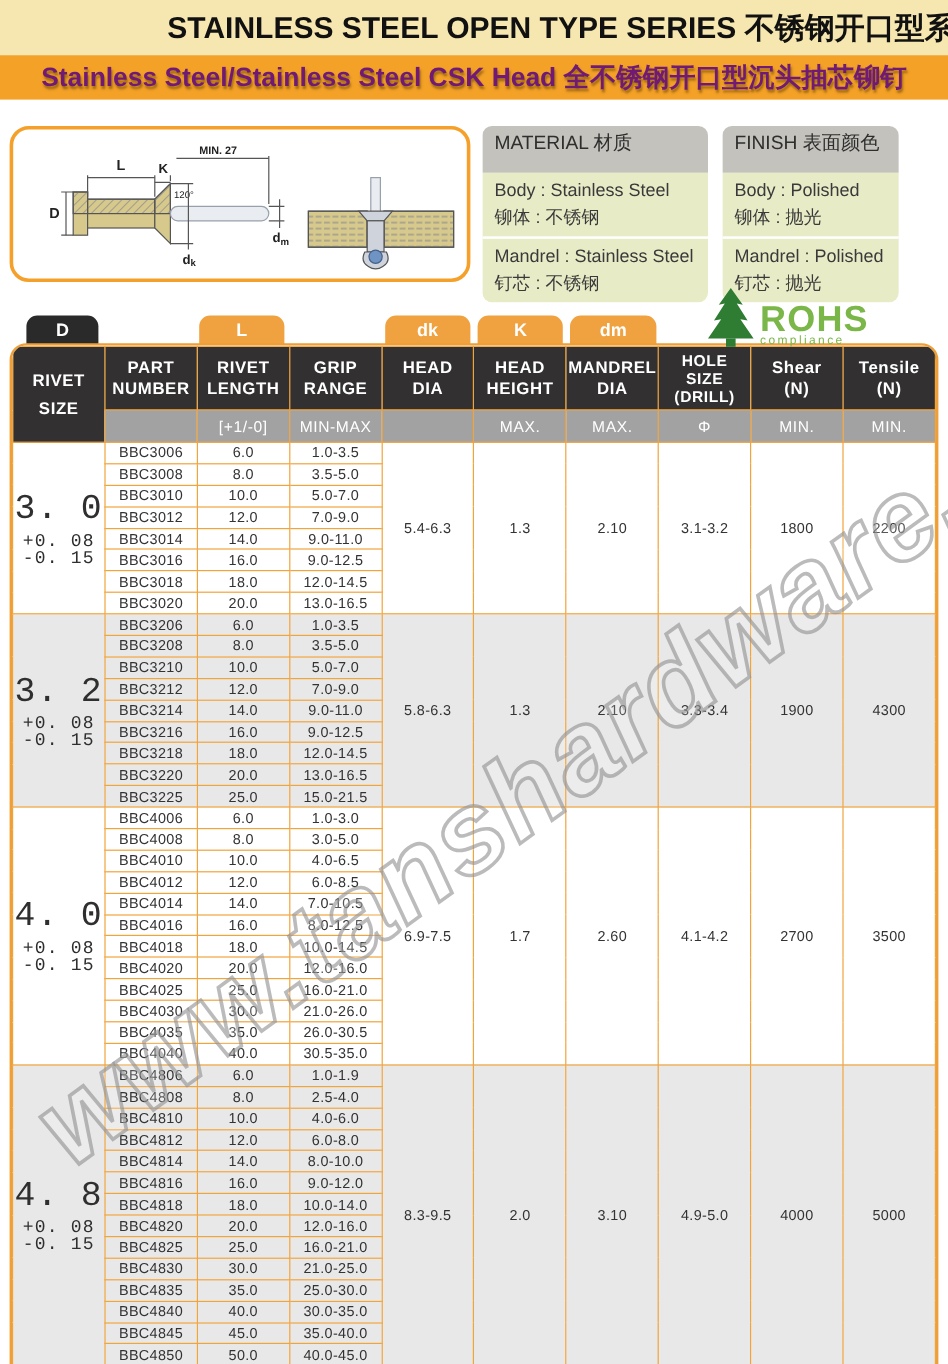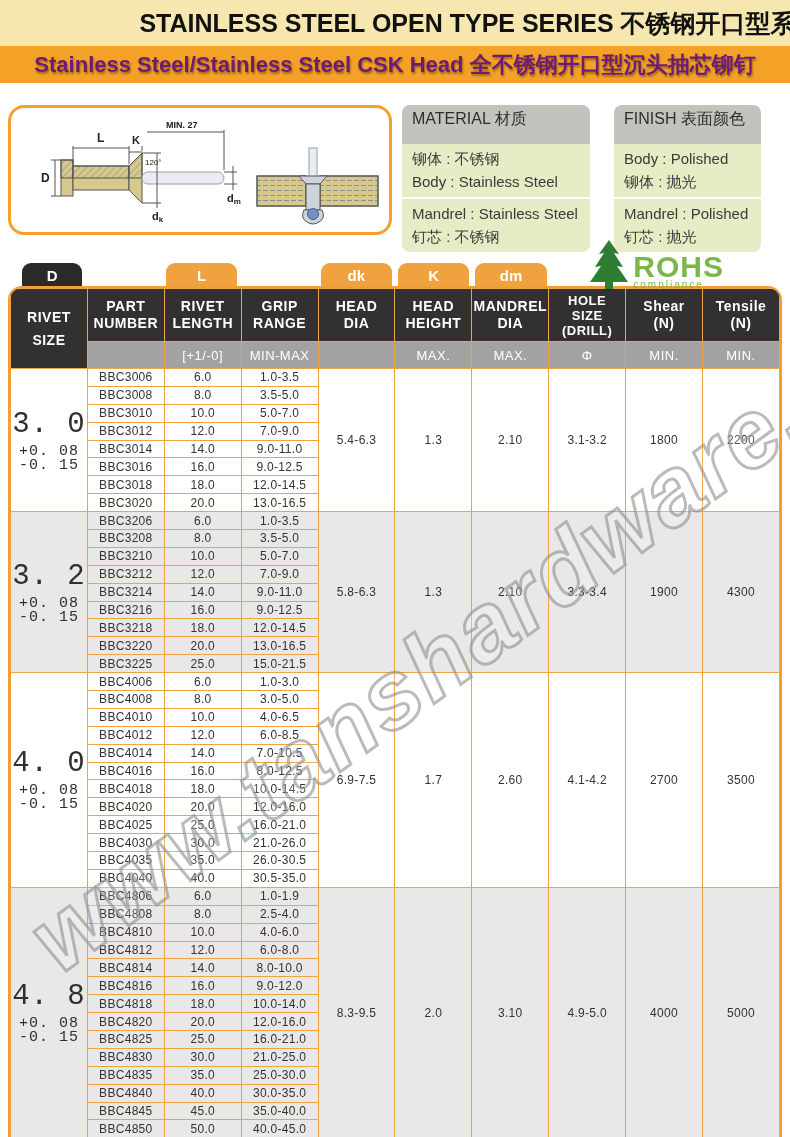--- a/index.html
+++ b/index.html
@@ -35,21 +35,21 @@
     border-radius:8px;overflow:hidden;flex:none;font-size:15px;color:#3a3a3a;
   }
   .spec-box .spec-title{
     background:#c3c2bd;color:#2e2e2e;padding:4px 10px 14px 10px;font-size:16px;
   }
   .spec-box .spec-section{
     background:#e8ecc6;padding:3px 10px 4px 10px;line-height:23px;
   }
   .spec-box .spec-section + .spec-section{border-top:2px solid #fff;}
   .mat-box{width:188px;margin-left:10px;}
-  .fin-box{width:147px;margin-left:24px;}
+  .fin-box{width:147px;margin-left:12px;}
   
   .rohs{
     position:absolute;top:238px;right:66px;display:flex;align-items:flex-end;z-index:6;
   }
   .rohs-text{line-height:1;margin-left:2px;}
   .rohs-name{font-size:30px;font-weight:bold;color:#7ab648;letter-spacing:1px;}
   .rohs-sub{font-size:10px;color:#7ab648;letter-spacing:2px;margin-top:-2px;}
   
   .table-area{position:absolute;left:8px;top:263px;width:774px;}
   .tabs-row{position:relative;height:25px;}
@@ -175,22 +175,22 @@
       <rect x="295" y="76" width="14" height="26" fill="#cfd4dc" stroke="#555" stroke-width="1"></rect>
 
       <path d="M293 102 q-4 8 3 12 q6 4 12 0 q7 -4 3 -12 z" fill="#cfd4dc" stroke="#555" stroke-width="1"></path>
       <circle cx="302" cy="106" r="5.5" fill="#6f93c3" stroke="#44618c" stroke-width="1"></circle>
     </svg>
   </div>
 
   <div class="spec-box mat-box">
     <div class="spec-title">MATERIAL  材质</div>
     <div class="spec-section">
+      <div>Body :  Stainless  Steel</div>
       <div>铆体 :  不锈钢</div>
-      <div>Body :  Stainless  Steel</div>
     </div>
     <div class="spec-section">
       <div>Mandrel : Stainless  Steel</div>
       <div>钉芯 :  不锈钢</div>
     </div>
   </div>
 
   <div class="spec-box fin-box">
     <div class="spec-title">FINISH   表面颜色</div>
     <div class="spec-section">

